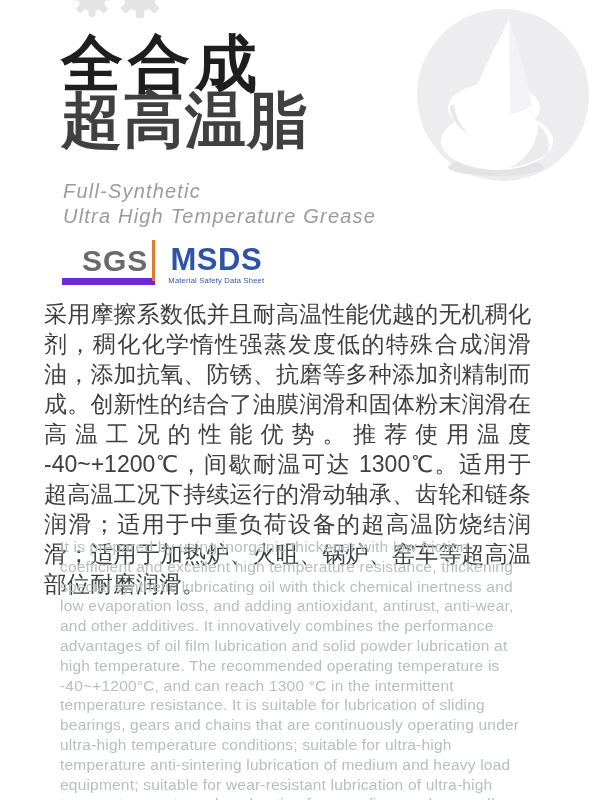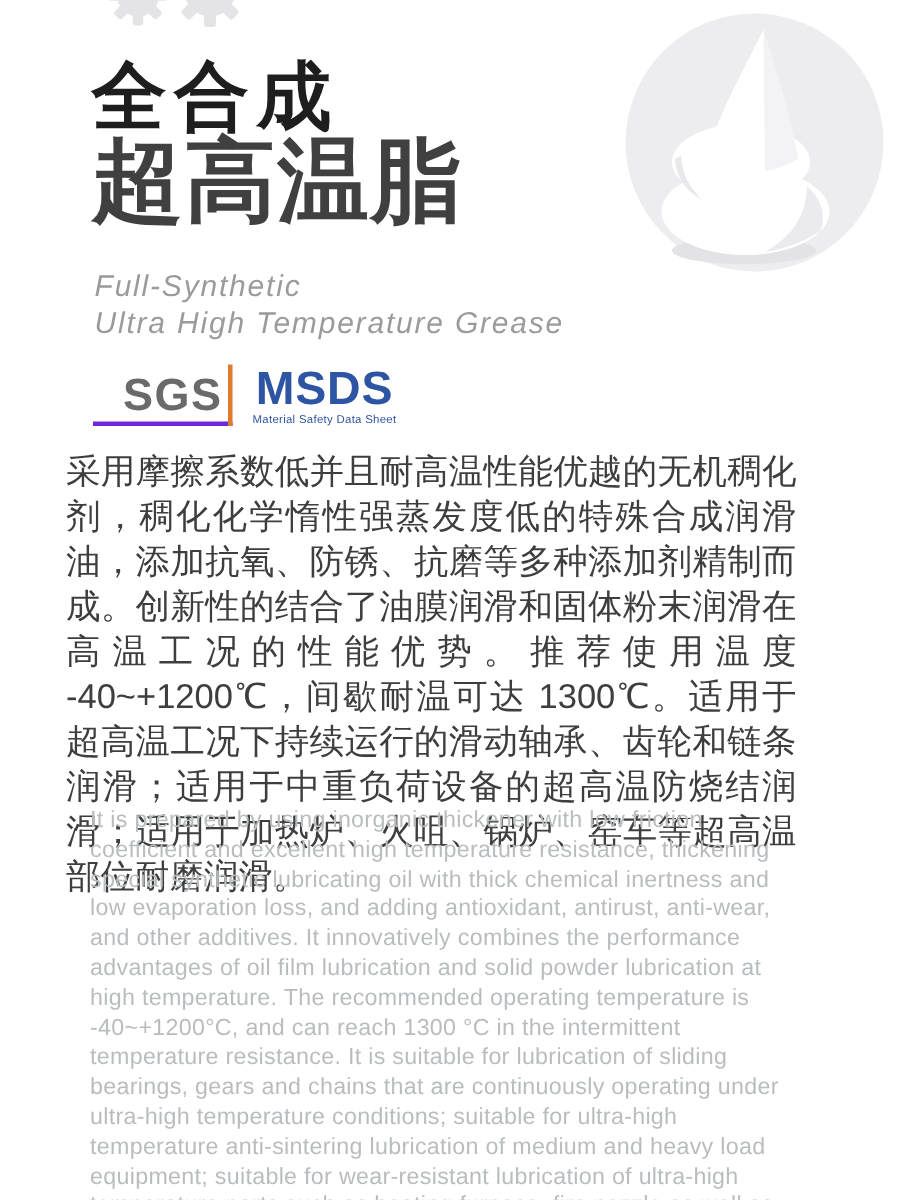--- a/index.html
+++ b/index.html
@@ -18,21 +18,21 @@
   }
   .hero-image {
     position: absolute;
     left: 398px;
     top: 2px;
   }
   .title-cn {
     position: absolute;
     left: 61px;
     top: 36px;
-    font-size: 50px;
+    font-size: 62px;
     font-weight: 600;
     color: #1e1e1e;
     letter-spacing: 5px;
     line-height: 56px;
     white-space: nowrap;
   }
   .title-red {
     position: absolute;
     left: 61px;
     top: 95px;
@@ -57,21 +57,21 @@
   .certs {
     position: absolute;
     left: 62px;
     top: 244px;
     display: flex;
     align-items: flex-end;
   }
   .sgs {
     position: relative;
     padding: 0 7px 1px 20px;
-    border-bottom: 3px solid #6d28d9;
+    border-bottom: 7px solid #6d28d9;
   }
   .sgs-label {
     font-size: 30px;
     font-weight: 800;
     color: #6a6a6a;
     letter-spacing: 1px;
     line-height: 33px;
   }
   .sgs-vbar {
     position: absolute;

